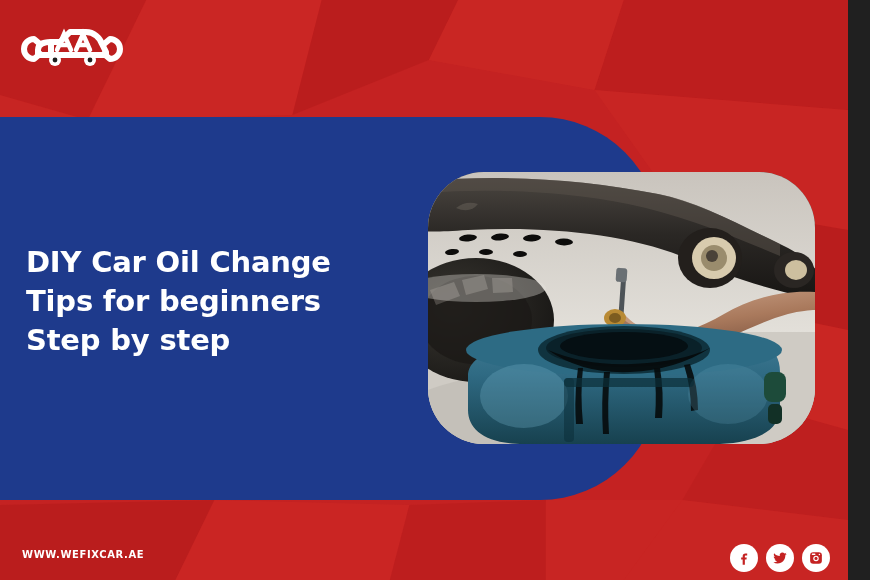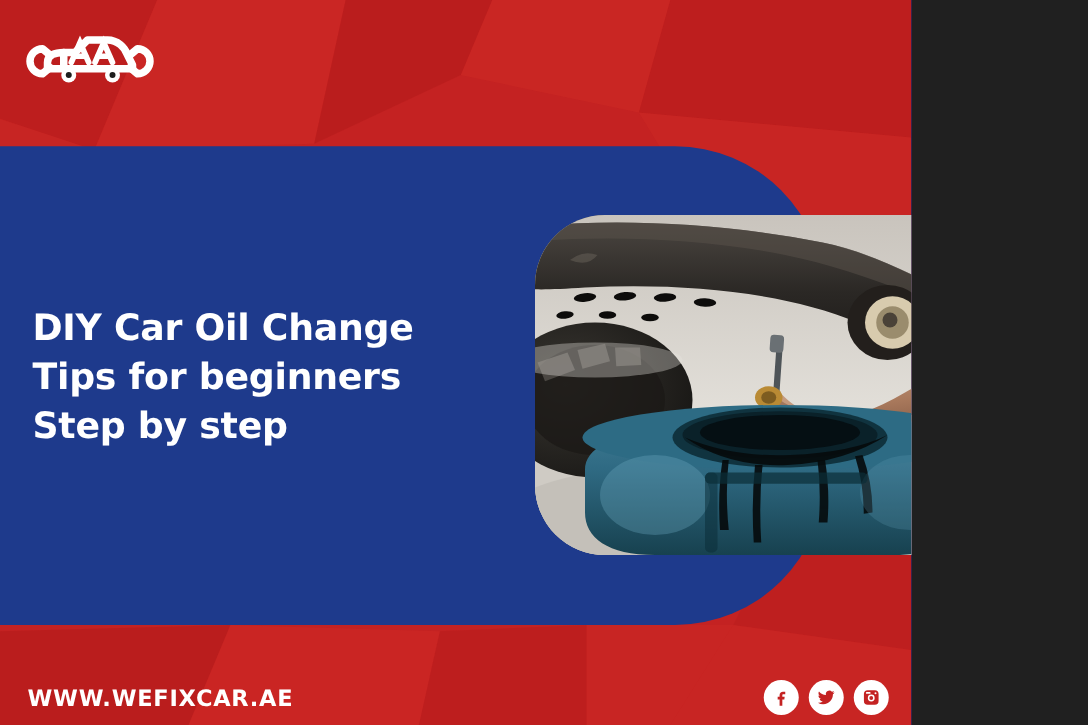--- a/index.html
+++ b/index.html
@@ -2,21 +2,21 @@
 <html><head>
 <meta charset="utf-8">
 <style>
   html, body {
     margin: 0;
     padding: 0;
     background: #202020;
   }
   .banner {
     position: relative;
-    width: 729px;
+    width: 848px;
     height: 580px;
     overflow: hidden;
     font-family: "Liberation Sans", sans-serif;
     background: #6d28d9;
   }
 
   
   .bg-red {
     position: absolute;
     inset: 0;
@@ -78,21 +78,21 @@
     height: 52px;
   }
   .logo svg { display: block; width: 100%; height: 100%; }
 
   
   .footer-url {
     position: absolute;
     left: 22px;
     top: 549px;
     color: #ffffff;
-    font-size: 18px;
+    font-size: 10px;
     font-weight: 700;
     letter-spacing: 0.6px;
     font-family: "DejaVu Sans", sans-serif;
   }
   .social {
     position: absolute;
     right: 18px;
     top: 544px;
     display: flex;
     gap: 8px;

